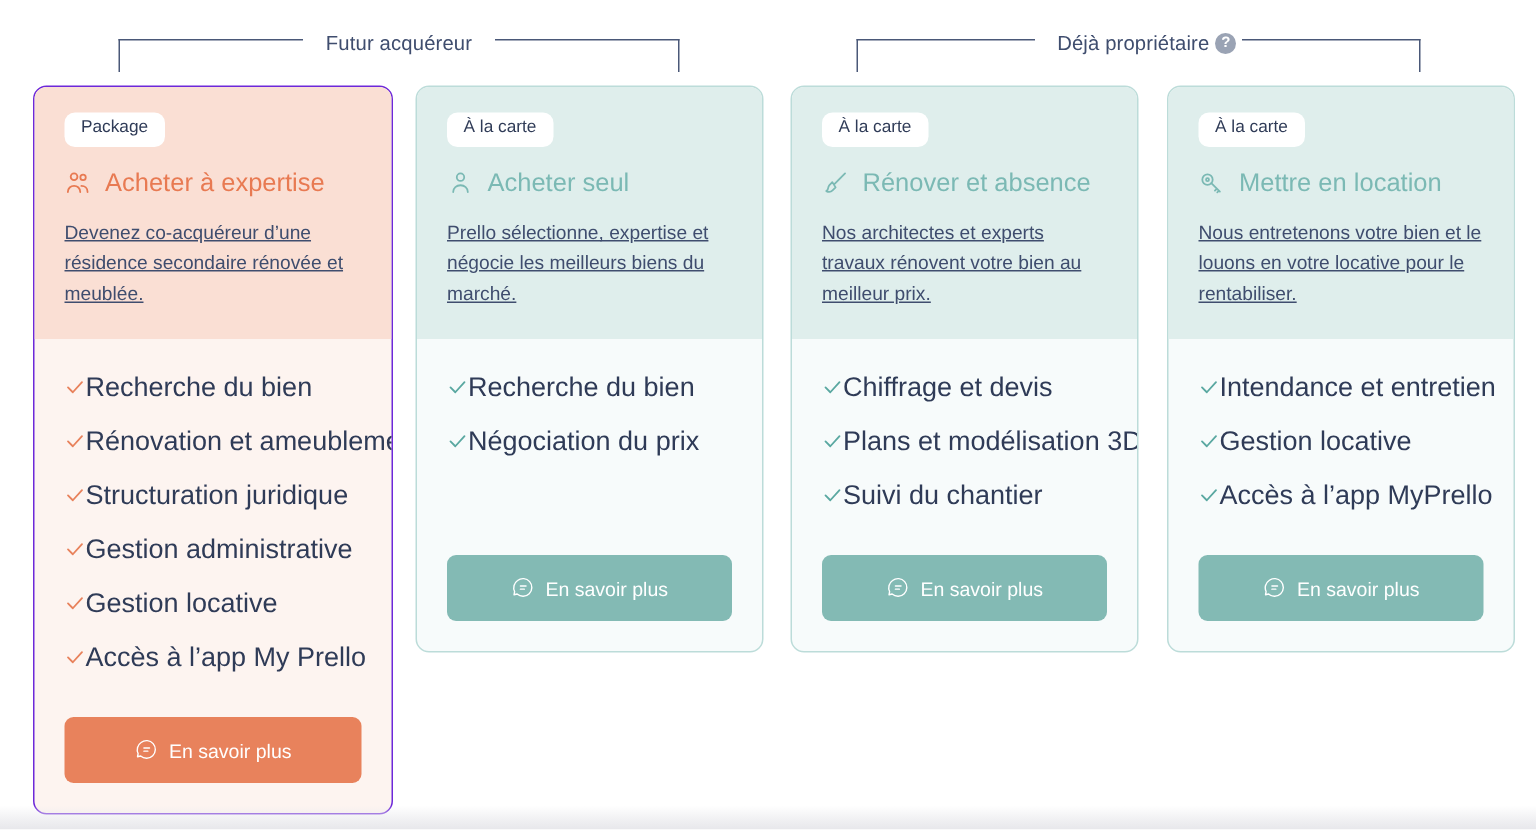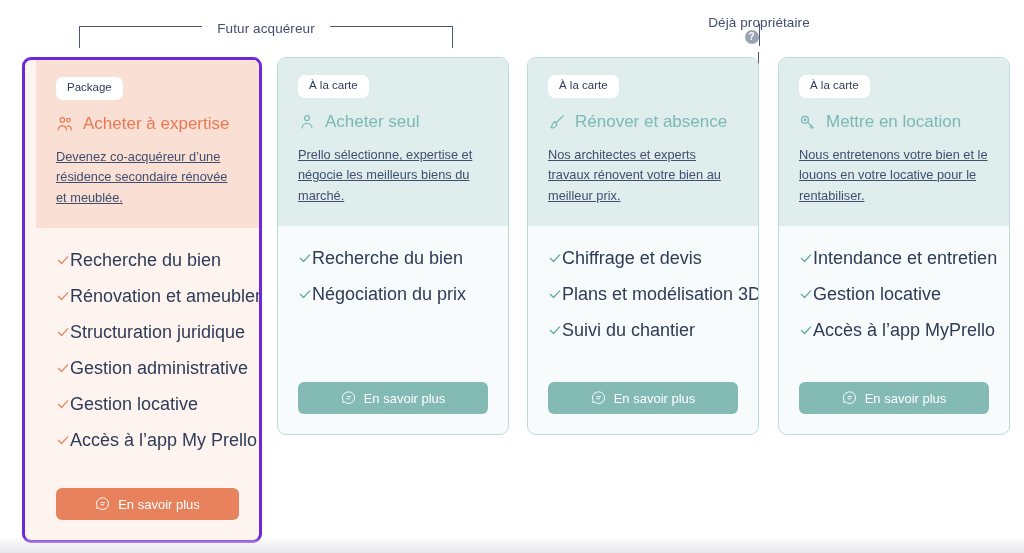--- a/index.html
+++ b/index.html
@@ -36,21 +36,21 @@
 
   .group-header {
     position: absolute;
     top: 12px;
     height: 26px;
     display: flex;
     align-items: center;
   }
 
   .group-header.g1 { left: 79px; width: 374px; }
-  .group-header.g2 { left: 571px; width: 376px; flex-direction: column; }
+  .group-header.g2 { left: 571px; width: 376px; }
 
   .brace-line {
     flex: 1 1 auto;
     height: 22px;
     position: relative;
   }
   .brace-line::before {
     content: "";
     position: absolute;
     left: 0; right: 0; top: 0;
@@ -111,21 +111,21 @@
   }
 
   .card {
     position: absolute;
     border-radius: 9px;
     overflow: hidden;
     display: flex;
     flex-direction: column;
   }
 
-  .card.c1 { left: 22px;  width: 240px; top: 0; height: 486px; border: 3px solid #6d28d9; background: #fdf4f0; padding-left: 11px; }
+  .card.c1 { left: 22px;  width: 240px; top: 0; height: 486px; border: 1px solid #6d28d9; background: #fdf4f0; }
   .card.c2 { left: 277px; width: 232px; top: 0; height: 378px; border: 1px solid #bcdcd9; background: #f7fbfb; }
   .card.c3 { left: 527px; width: 232px; top: 0; height: 378px; border: 1px solid #bcdcd9; background: #f7fbfb; }
   .card.c4 { left: 778px; width: 232px; top: 0; height: 378px; border: 1px solid #bcdcd9; background: #f7fbfb; }
 
   .card-head {
     padding: 17px 20px 20px 20px;
   }
   .card.c1 .card-head { background: #fadfd4; }
   .card.c2 .card-head,
   .card.c3 .card-head,
@@ -187,21 +187,21 @@
     margin-bottom: 15px;
     white-space: nowrap;
   }
 
   .check-icon { flex: 0 0 auto; width: 14px; height: 14px; }
   .check-icon svg { display: block; }
 
   .cta-button {
     margin-top: 8px;
     margin-bottom: 20px;
-    height: 32px;
+    height: 44px;
     border: none;
     border-radius: 6px;
     color: #ffffff;
     font-size: 13px;
     font-family: "Liberation Sans", sans-serif;
     cursor: pointer;
     display: flex;
     align-items: center;
     justify-content: center;
     gap: 8px;

